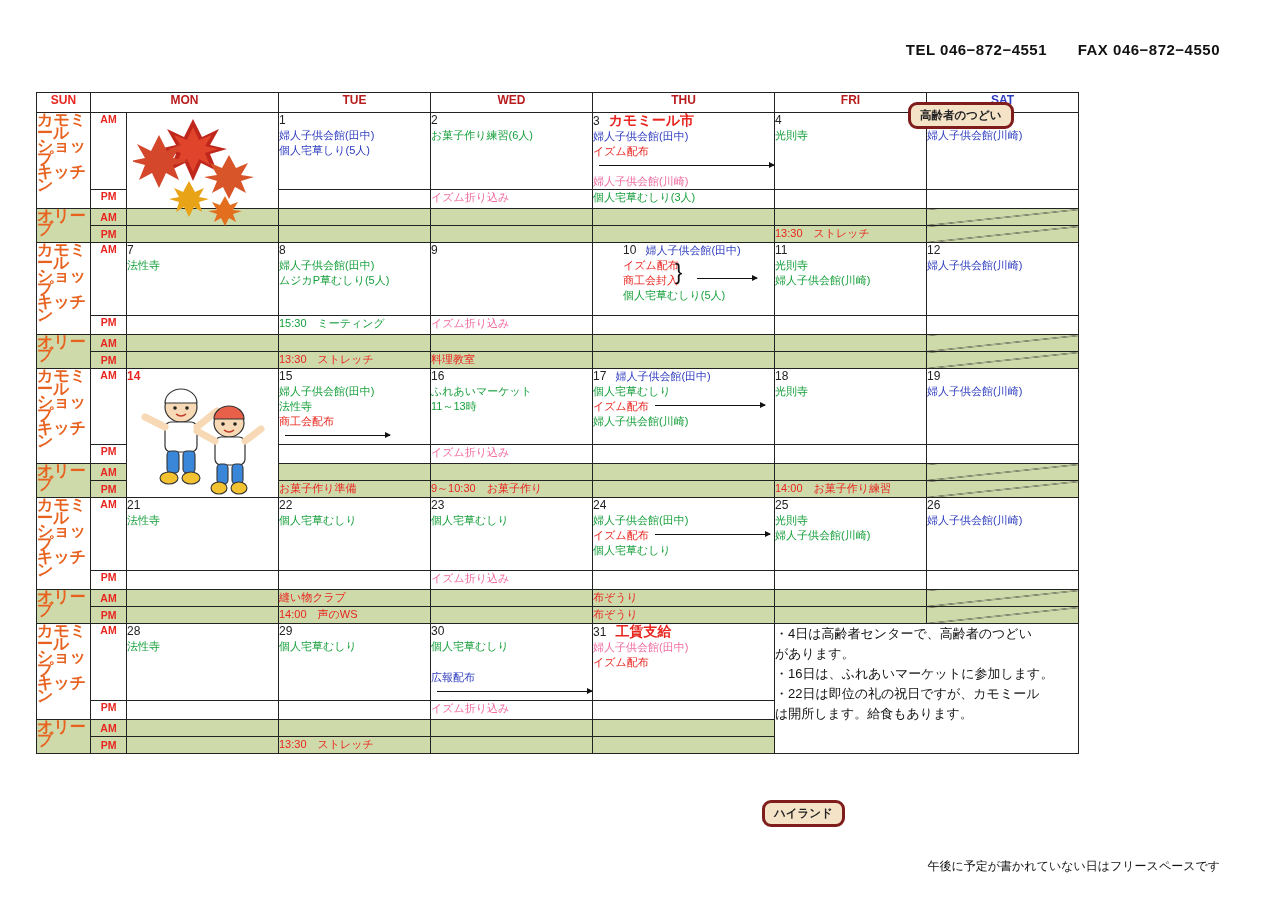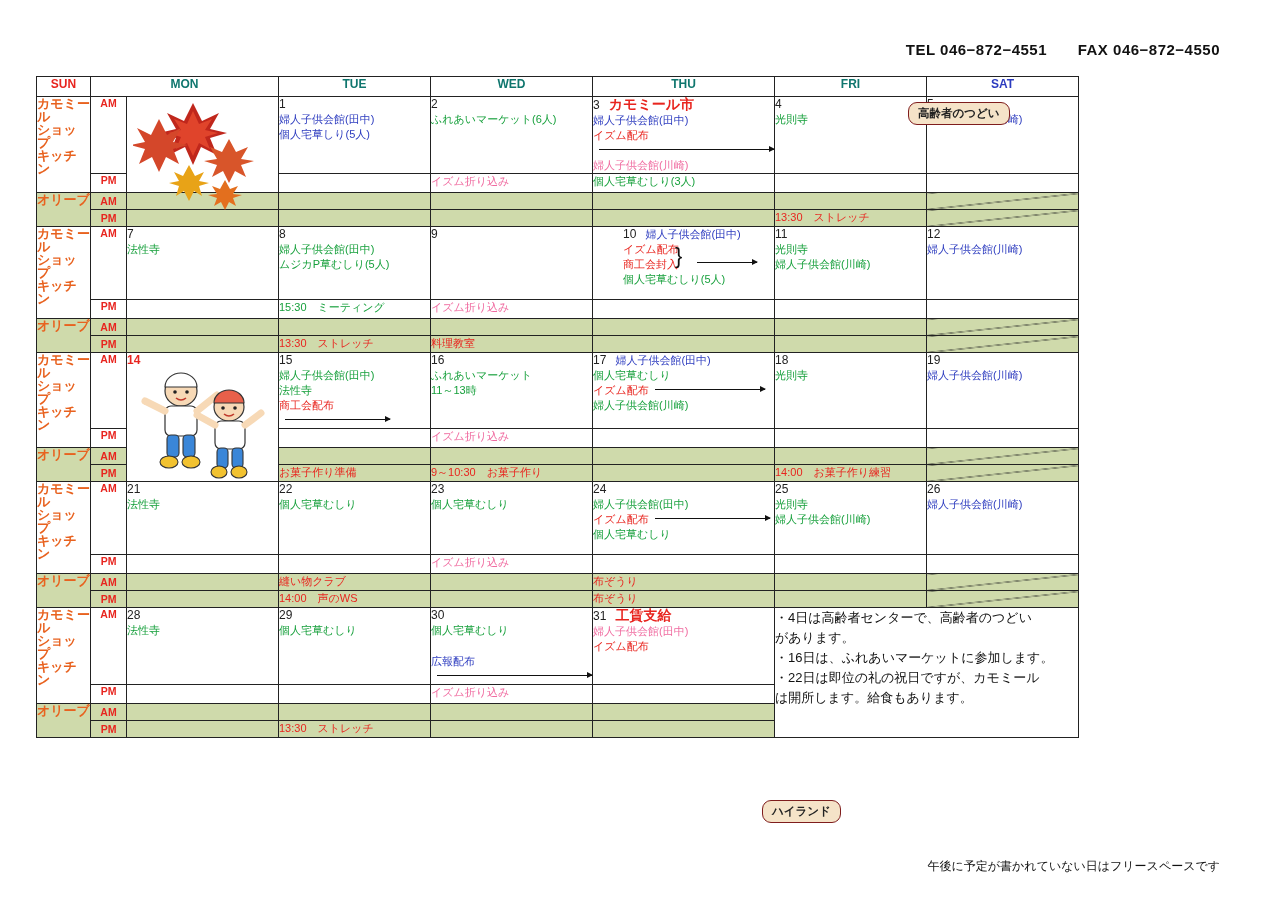--- a/index.html
+++ b/index.html
@@ -12,32 +12,32 @@
 
   
   .title-row{position:absolute;left:36px;top:16px;width:1210px;white-space:nowrap;}
   .t-date{font-size:19px;font-weight:bold;color:#111;letter-spacing:.5px;}
   .t-red{font-size:19px;font-weight:bold;color:#e8251f;letter-spacing:.5px;}
   .t-blk{font-size:18px;font-weight:bold;color:#111;letter-spacing:.5px;}
   .tel-row{position:absolute;right:60px;top:41px;font-size:15px;color:#111;font-weight:bold;letter-spacing:.5px;}
   .tel-row span{margin-left:26px;}
 
   
-  table.cal{position:absolute;left:36px;top:76px;border-collapse:collapse;table-layout:fixed;border-radius:16px;}
+  table.cal{position:absolute;left:36px;top:92px;border-collapse:collapse;table-layout:fixed;border-radius:16px;}
   table.cal td,table.cal th{border:1px solid #222;padding:0;vertical-align:top;}
-  .dow{height:19px;text-align:center;font-size:12px;font-weight:bold;color:#0f766e;background:#fff;}
+  .dow{height:19px;text-align:center;font-size:12px;font-weight:bold;color:#b91c1c;background:#fff;}
   .dow.sun{color:#e8251f;}
   .dow.sat{color:#2c3bbf;}
 
   
   col.c-lbl{width:54px;}
   col.c-ap{width:36px;}
   col.c-d{width:152px;}
 
-  .lbl{font-size:13px;color:#e8621f;font-weight:bold;line-height:13px;text-align:left;padding:4px 2px 0 4px;}
+  .lbl{font-size:16px;color:#e8621f;font-weight:bold;line-height:13px;text-align:left;padding:4px 2px 0 4px;}
   .lbl.olive{color:#e8621f;}
   .ap{font-size:10.5px;color:#e8251f;font-weight:bold;text-align:center;vertical-align:middle;}
   .olive-row{background:#cfdaab;}
   .olive-row .ap{vertical-align:middle;}
 
   .cell{position:relative;padding:2px 3px 2px 4px;font-size:11px;line-height:15px;}
   .daynum{font-size:12px;color:#222;font-weight:normal;}
   .daynum.red{color:#e8251f;font-weight:bold;}
   .ev{display:block;white-space:nowrap;}
   .g{color:#17a03c;}
@@ -47,21 +47,21 @@
   .big{font-size:14px;font-weight:bold;}
   .hdrline{white-space:nowrap;}
   .hdrline .daynum{margin-right:6px;}
 
   
   .arrow{position:relative;display:inline-block;height:1px;background:#111;vertical-align:middle;margin:0 0 3px 6px;}
   .arrow:after{content:"";position:absolute;right:-1px;top:-3px;border-left:6px solid #111;border-top:3.5px solid transparent;border-bottom:3.5px solid transparent;}
 
   
   .callout{
-    position:absolute;border:1px solid #7f1d1d;background:#f5e3c8;border-radius:9px;
+    position:absolute;border:3px solid #7f1d1d;background:#f5e3c8;border-radius:9px;
     font-size:11.5px;color:#222;padding:3px 9px;white-space:nowrap;font-weight:bold;
   }
 
   
   .hatch{
     background:
       linear-gradient(to bottom right, transparent calc(50% - 0.6px), #222 50%, transparent calc(50% + 0.6px));
     background-color:#cfdaab;
   }
 
@@ -134,21 +134,21 @@
         </td>
 
         <td class="cell">
           <span class="daynum">1</span>
           <span class="ev b">婦人子供会館(田中)</span>
           <span class="ev b">個人宅草しり(5人)</span>
         </td>
 
         <td class="cell">
           <span class="daynum">2</span>
-          <span class="ev g">ふれあいマーケット(6人)</span>
+          <span class="ev g">お菓子作り練習(6人)</span>
         </td>
 
         <td class="cell">
           <div class="hdrline">
             <span class="daynum">3</span>
             <span class="r big">カモミール市</span>
           </div>
           <span class="ev b">婦人子供会館(田中)</span>
           <span class="ev r">イズム配布</span>
           <span class="arrow" style="width:175px;"></span>

